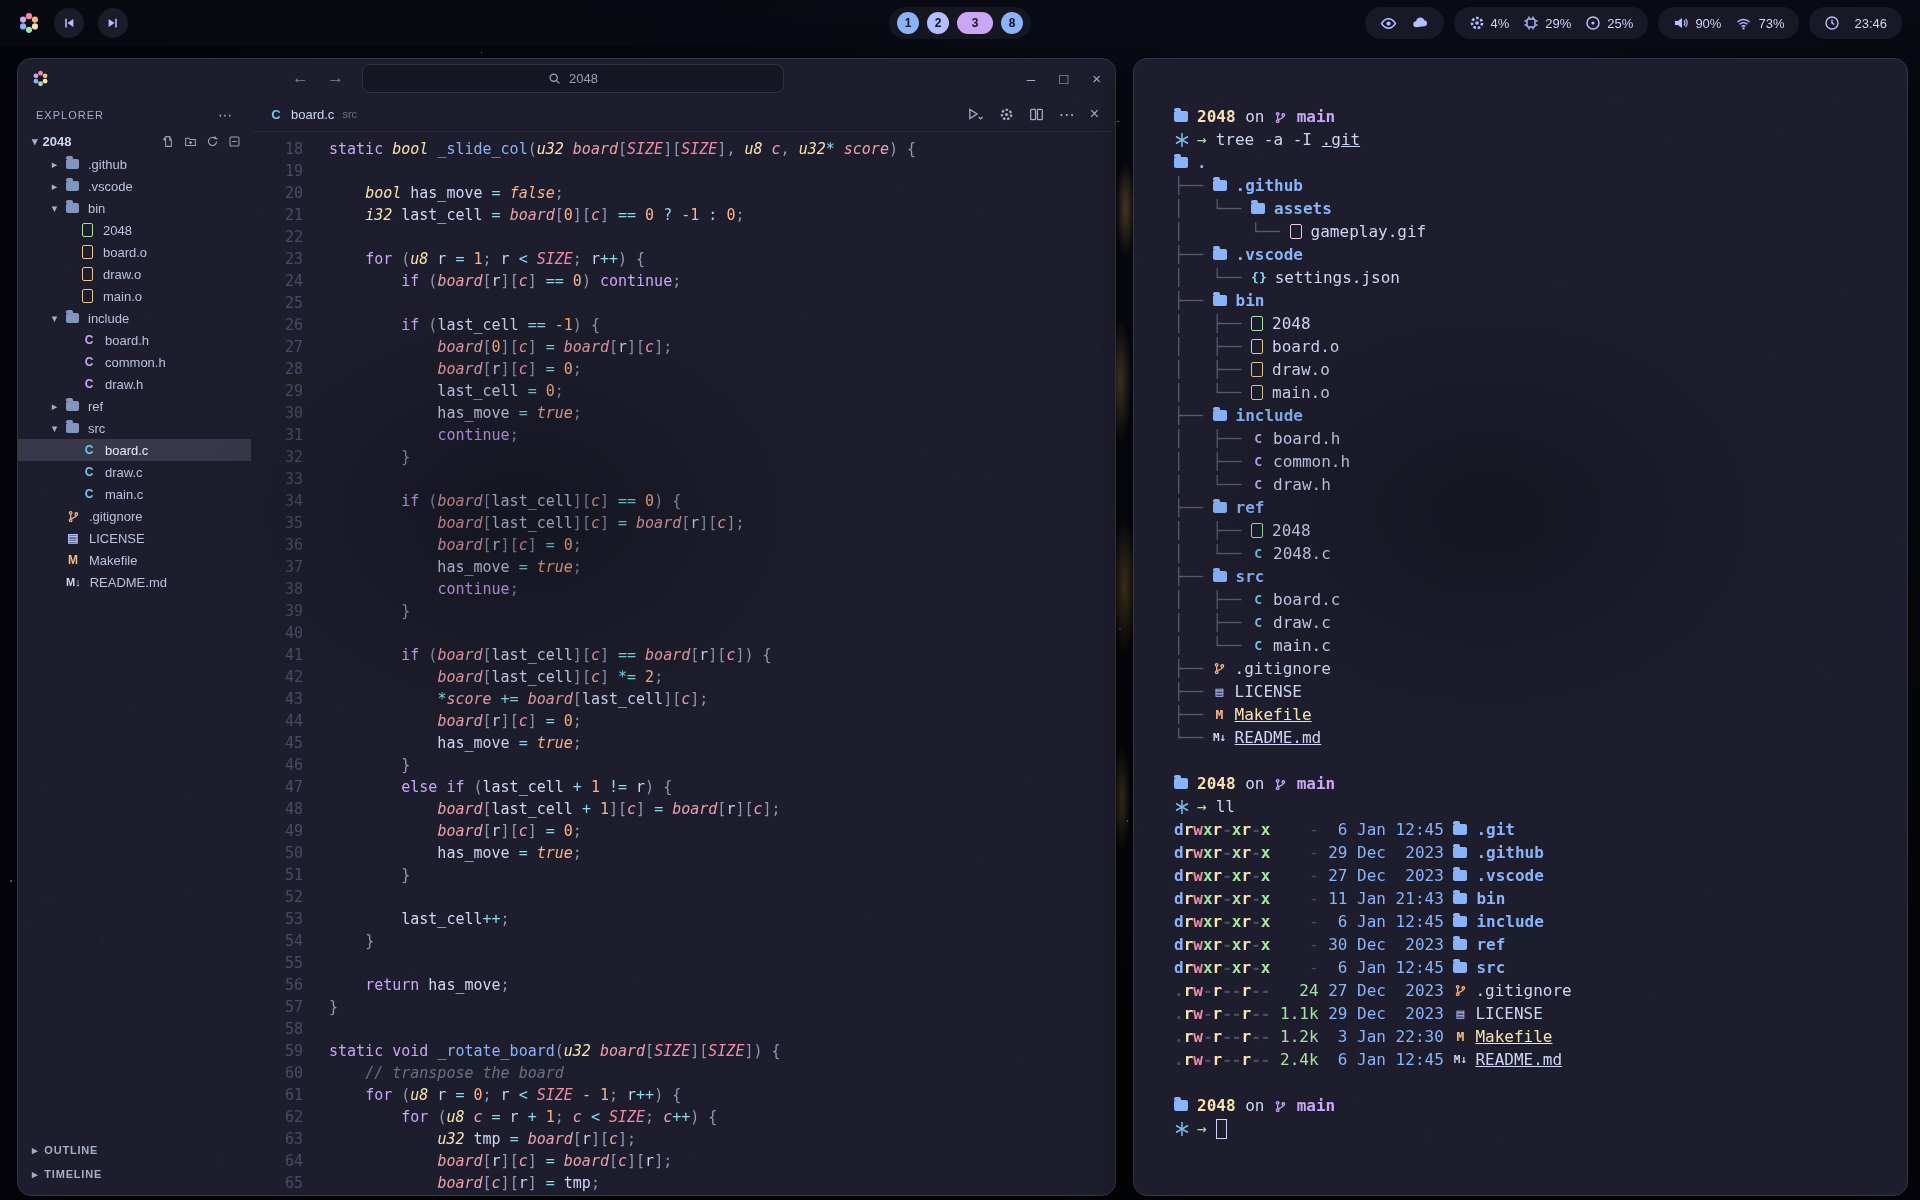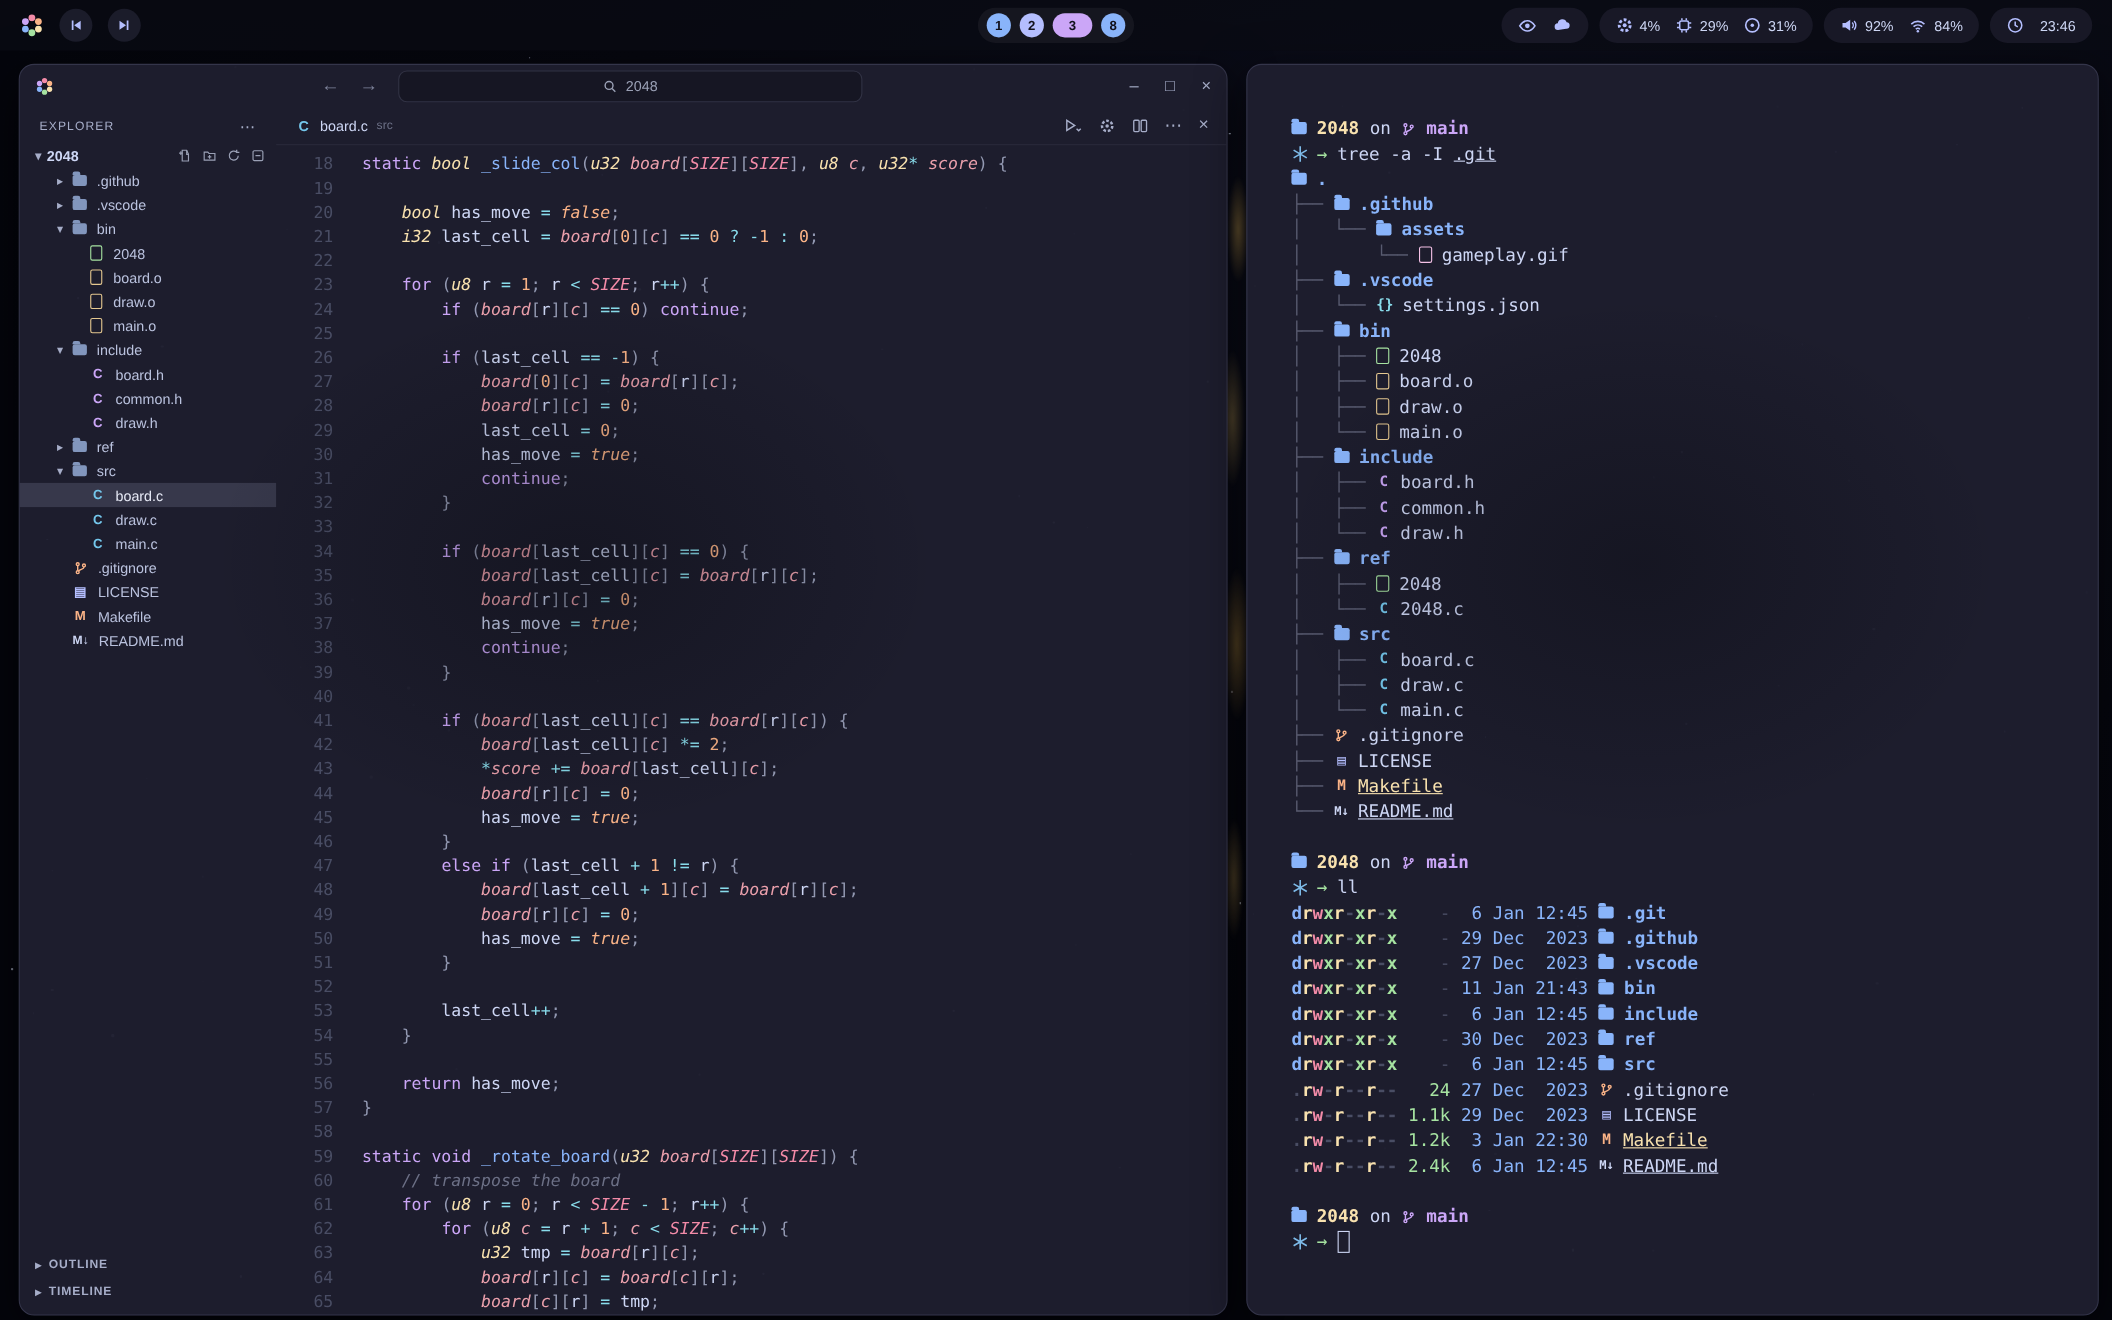--- a/index.html
+++ b/index.html
@@ -289,41 +289,41 @@
         </span>
         <span>29%</span>
       </span>
       <span class="stat">
         <span class="tbicon">
           <svg width="16" height="16" viewBox="0 0 16 16" fill="none" stroke="currentColor" stroke-width="1.5">
               <circle cx="8" cy="8" r="6"></circle>
               <circle cx="8" cy="8" r="1.6" fill="currentColor" stroke="none"></circle>
             </svg>
         </span>
-        <span>31%</span>
+        <span>25%</span>
       </span>
     </div>
     <div class="pill">
       <span class="stat">
         <span class="tbicon">
           <svg width="16" height="16" viewBox="0 0 16 16">
               <path d="M2 6v4h2.8L9 13V3L4.8 6z" fill="currentColor"></path>
               <path d="M10.8 5.5a3.6 3.6 0 010 5M12.6 4a6 6 0 010 8" stroke="currentColor" stroke-width="1.3" fill="none"></path>
             </svg>
         </span>
-        <span>92%</span>
+        <span>90%</span>
       </span>
       <span class="stat">
         <span class="tbicon">
           <svg width="17" height="15" viewBox="0 0 16 16" fill="none" stroke="currentColor" stroke-width="1.5">
               <path d="M1.6 6.3c3.7-3.5 9.1-3.5 12.8 0M3.8 8.8c2.4-2.2 6-2.2 8.4 0M6 11.2c1.2-1 2.8-1 4 0"></path>
               <circle cx="8" cy="13.2" r="1.2" fill="currentColor" stroke="none"></circle>
             </svg>
         </span>
-        <span>84%</span>
+        <span>73%</span>
       </span>
     </div>
     <div class="pill">
       <span class="tbicon">
         <svg width="16" height="16" viewBox="0 0 16 16" fill="none" stroke="currentColor" stroke-width="1.4">
             <circle cx="8" cy="8" r="6"></circle>
             <path d="M8 4.6V8l2.4 1.5"></path>
           </svg>
       </span>
       <span>23:46</span>

